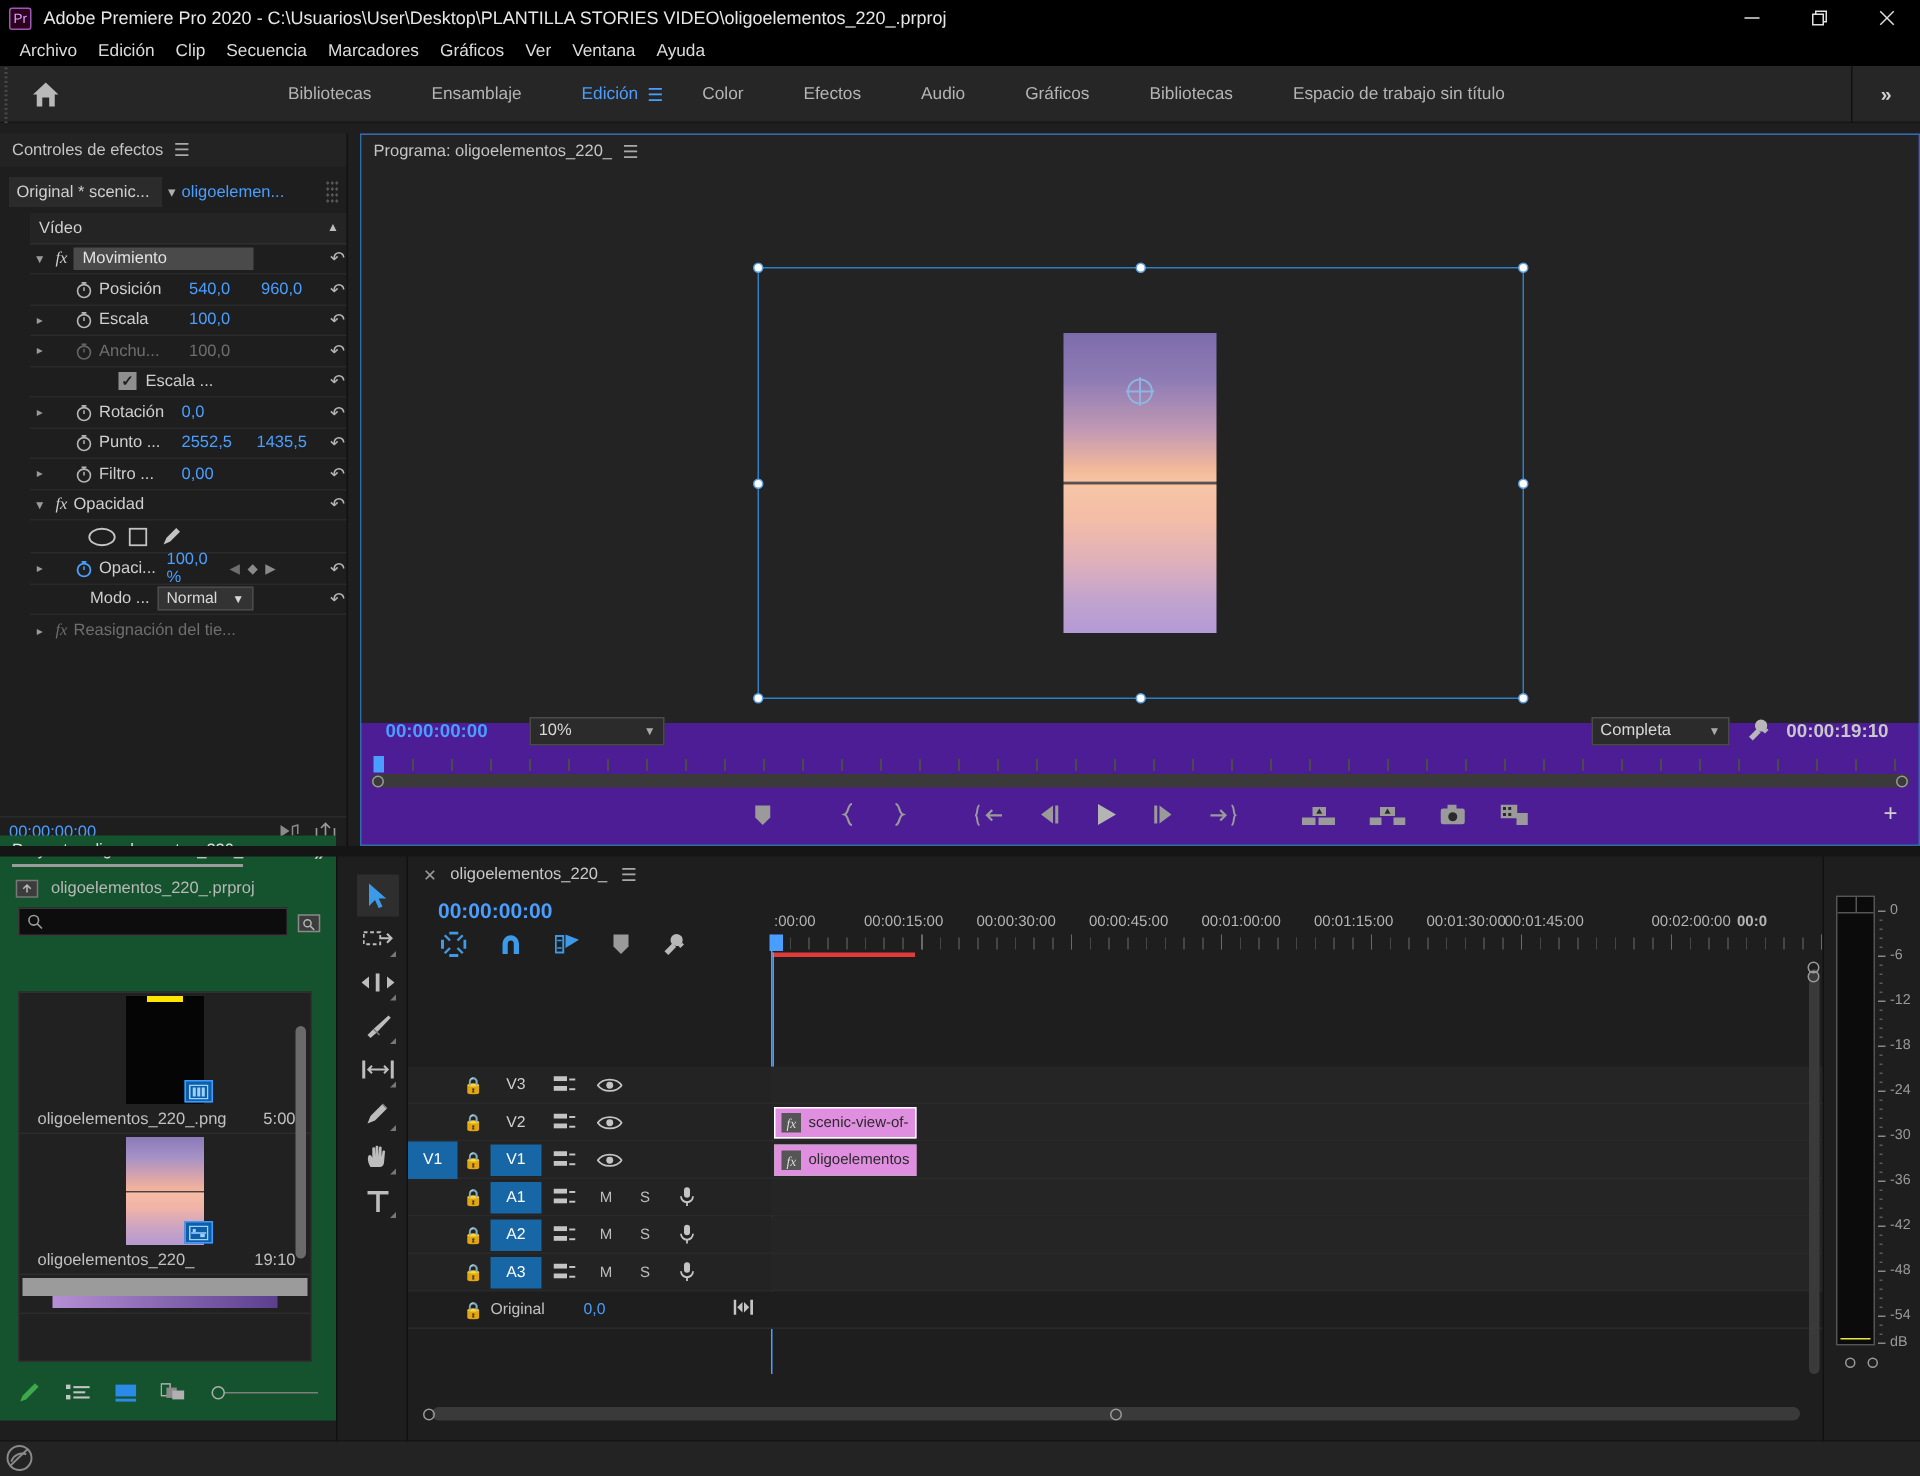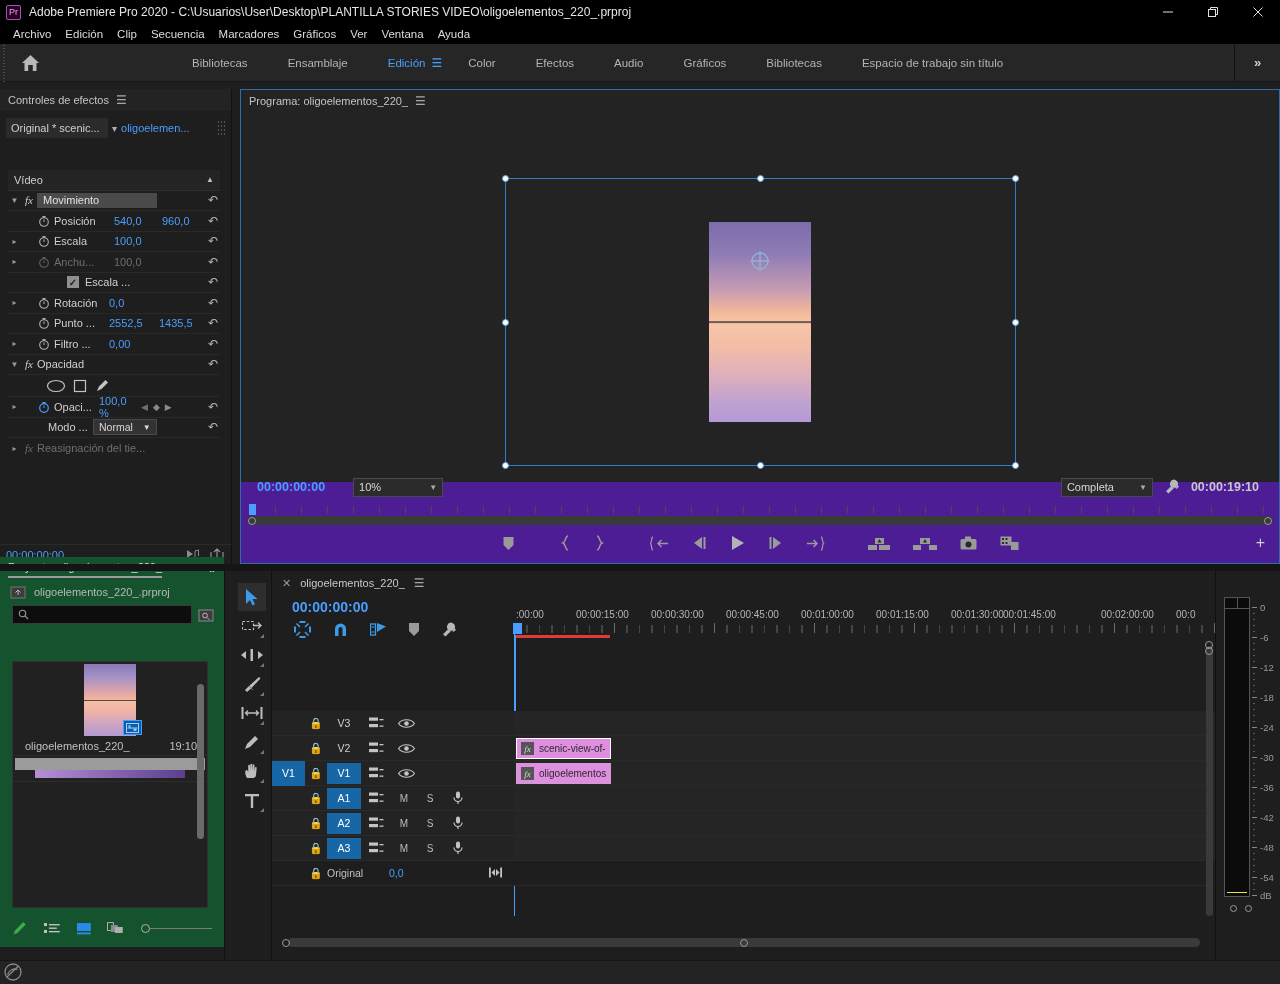--- a/index.html
+++ b/index.html
@@ -77,21 +77,21 @@
   .ec-src {
     background:#2b2b2b; height:20px; flex:0 0 102px; display:flex; align-items:center;
     padding-left:5px; color:#cfcfcf; font-size:11px; overflow:hidden; white-space:nowrap;
   }
   .ec-caret { color:#b0b0b0; font-size:10px; }
   .ec-seq { color:#4a9eff; font-size:11px; flex:1; white-space:nowrap; overflow:hidden; }
   .ec-grip { width:9px; height:16px;
     background-image: radial-gradient(#555 40%, transparent 41%);
     background-size: 3px 4px; }
 
-  .ec-list { position:absolute; left:8px; top:53px; width:212px;margin-top:28px; }
+  .ec-list { position:absolute; left:20px; top:53px; width:212px; }
   .ec-row { height:20.5px; display:flex; align-items:center; position:relative;
             border-bottom:1px solid #292929; font-size:11px; }
   .ec-row.header { background:#242424; padding-left:6px; color:#d0d0d0; border-bottom:1px solid #2e2e2e;}
   .ec-row .tri { width:13px; text-align:center; color:#9a9a9a; font-size:8px; }
   .ec-row .fx { width:16px; text-align:center; color:#cfcfcf; font-style:italic; font-size:11px; font-family:"Liberation Serif", serif;}
   .ec-name { color:#cfcfcf; }
   .ec-name.dim { color:#6e6e6e; }
   .ec-namefield { background:#4a4a4a; height:15px; line-height:15px; padding:0 6px; color:#e2e2e2; }
   .ec-val { color:#4a9eff; font-size:11px; }
   .ec-val.dim { color:#6e6e6e; }
@@ -524,20 +524,39 @@
       </div>
       <svg width="16" height="15" viewBox="0 0 16 15">
         <rect x="1" y="3" width="14" height="11" fill="#3c3c3c" stroke="#8a8a8a" stroke-width="1"></rect>
         <circle cx="7" cy="8.5" r="2.4" fill="none" stroke="#b5b5b5" stroke-width="1"></circle>
         <line x1="8.9" y1="10.4" x2="11.5" y2="13" stroke="#b5b5b5" stroke-width="1"></line>
       </svg>
     </div>
 
     <div class="pp-items">
 
+      <div class="pp-item">
+        <div class="pp-thumb-wrap">
+          <div class="pp-thumb" style="background:#050505;">
+            <div style="position:absolute;left:14px;top:0;width:24px;height:4px;background:#ffe600;"></div>
+            <div class="pp-badge">
+              <svg width="13" height="10" viewBox="0 0 13 10">
+                <rect x="0.5" y="0.5" width="12" height="9" fill="none" stroke="#9fd0ff" stroke-width="1"></rect>
+                <rect x="2.5" y="2" width="2" height="6" fill="#9fd0ff"></rect>
+                <rect x="5.5" y="2" width="2" height="6" fill="#9fd0ff"></rect>
+                <rect x="8.5" y="2" width="2" height="6" fill="#9fd0ff"></rect>
+              </svg>
+            </div>
+          </div>
+        </div>
+        <div class="pp-label">
+          <span>oligoelementos_220_.png</span>
+          <span>5:00</span>
+        </div>
+      </div>
 
       <div class="pp-item">
         <div class="pp-thumb-wrap">
           <div class="pp-thumb">
             <div style="position:absolute;inset:0;background:
                  linear-gradient(to bottom,#8a7ab8 0%,#a491c6 18%,#e0a7a8 40%,#f5b59b 50%,#3a3a42 50.5%,#f7bda4 52%,#f0b3a8 66%,#c9a3c4 85%,#b49ad0 100%);"></div>
             <div class="pp-badge">
               <svg width="13" height="10" viewBox="0 0 13 10">
                 <rect x="0.5" y="0.5" width="12" height="9" fill="none" stroke="#9fd0ff" stroke-width="1"></rect>
                 <line x1="1.5" y1="5" x2="11.5" y2="5" stroke="#9fd0ff" stroke-width="1"></line>
@@ -804,21 +823,21 @@
     <div class="tl-ruler">
       <span class="tl-ruler-label" style="left:2px;">:00:00</span>
       <span class="tl-ruler-label" style="left:62px;">00:00:15:00</span>
       <span class="tl-ruler-label" style="left:137px;">00:00:30:00</span>
       <span class="tl-ruler-label" style="left:212px;">00:00:45:00</span>
       <span class="tl-ruler-label" style="left:287px;">00:01:00:00</span>
       <span class="tl-ruler-label" style="left:362px;">00:01:15:00</span>
       <span class="tl-ruler-label" style="left:437px;">00:01:30:00</span>
       <span class="tl-ruler-label" style="left:489px;">00:01:45:00</span>
       <span class="tl-ruler-label" style="left:587px;">00:02:00:00</span>
-      <span class="tl-ruler-label" style="left:662px;">00:0</span>
+      <span class="tl-ruler-label" style="left:644px;font-weight:bold;">00:0</span>
       <div class="tl-ticks"></div>
       <div class="tl-bigticks"></div>
       <div class="tl-workarea"></div>
       <div class="tl-playhead-head" style="left:-1px;"></div>
     </div>
     <div class="tl-playhead-line" style="left:242px; top:60px; height:285px;"></div>
 
     <div class="track-headers">
       <div class="trow">
         <span class="tgt-box"></span>

